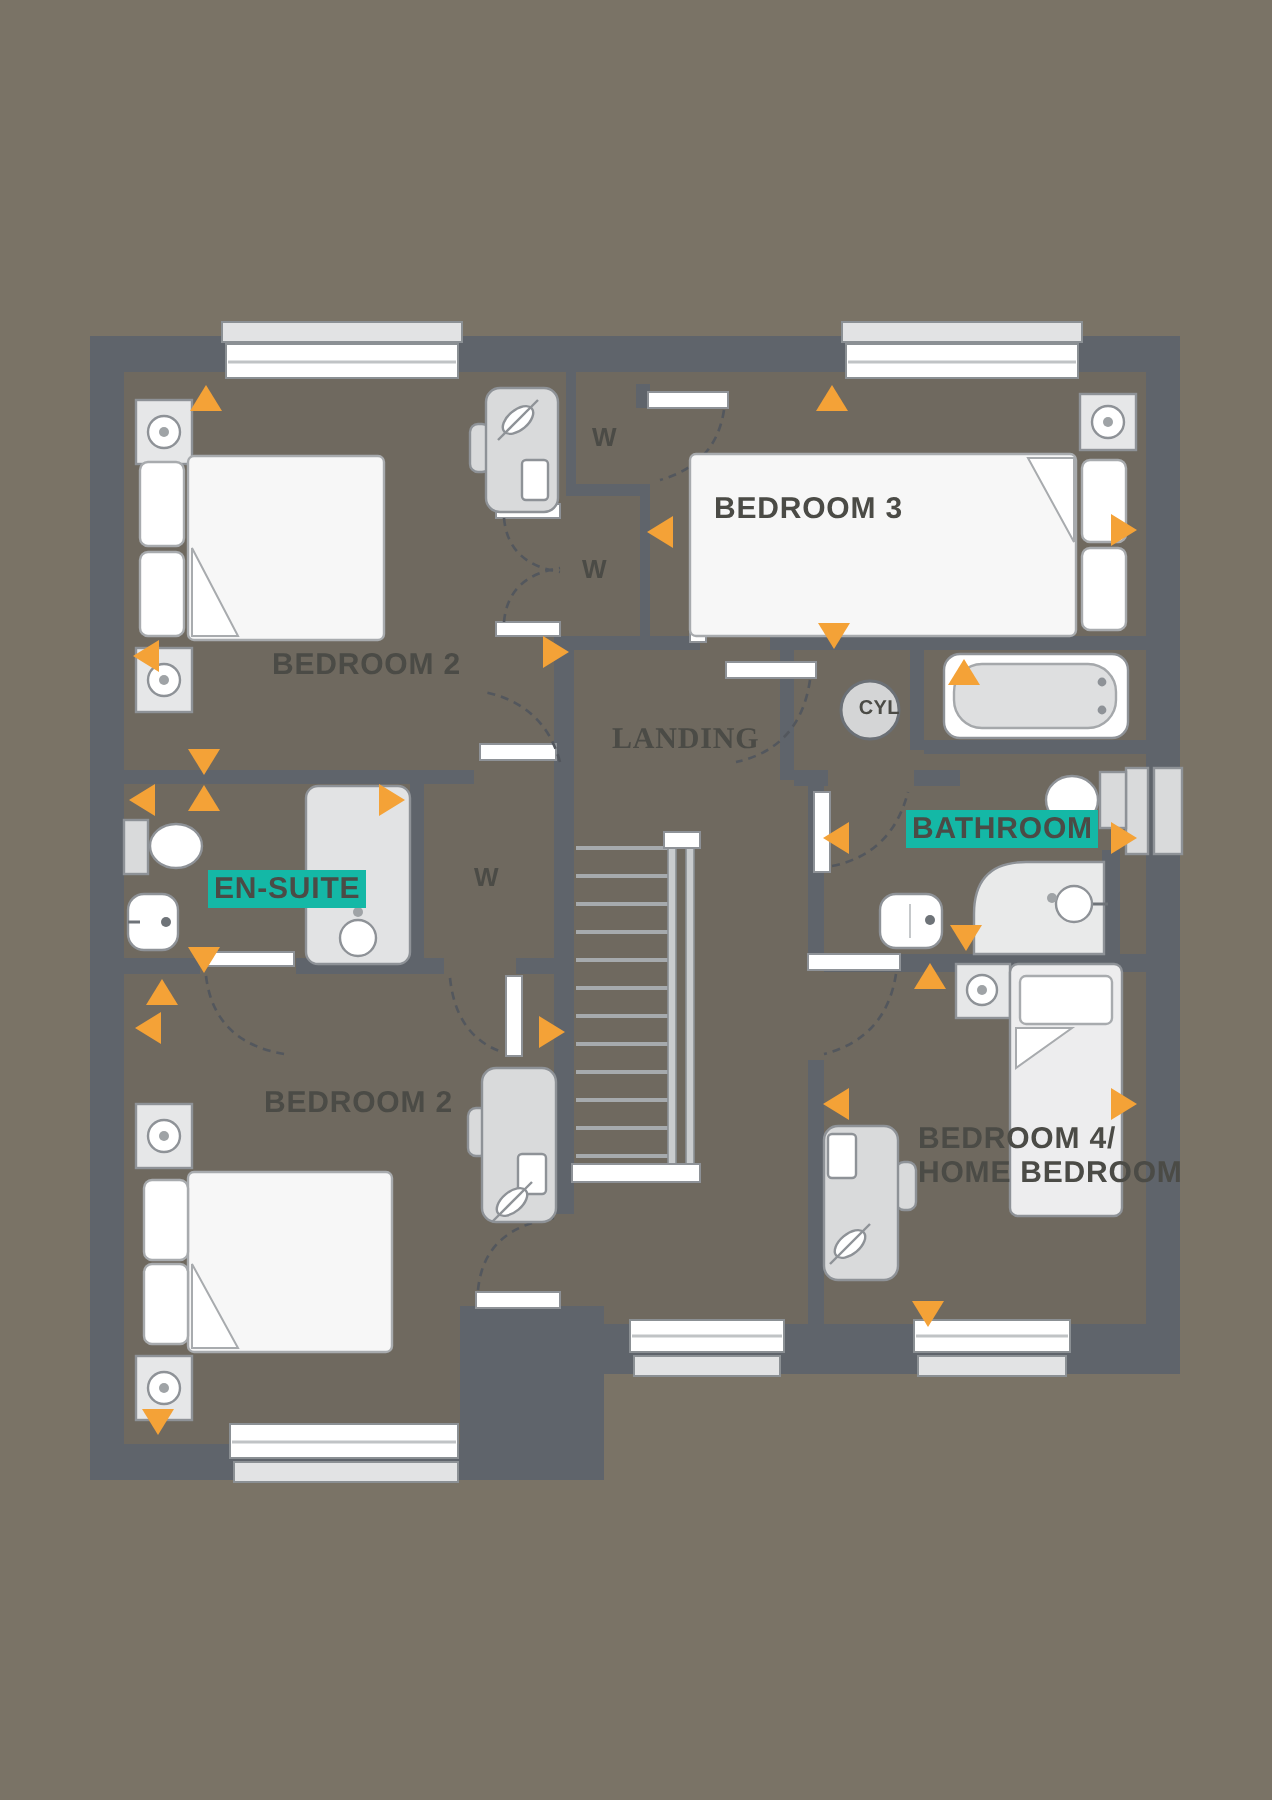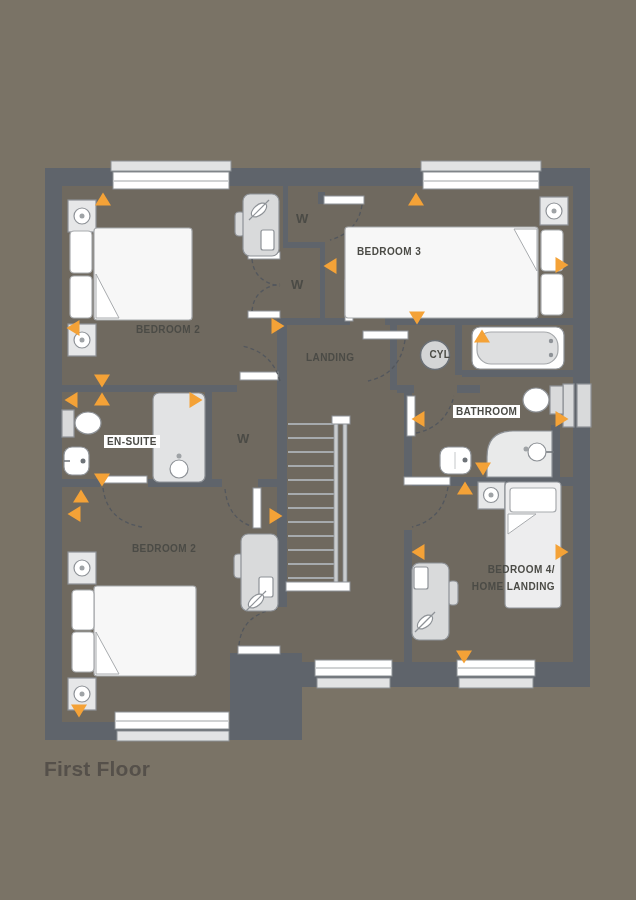--- a/index.html
+++ b/index.html
@@ -22,23 +22,23 @@
   .leaf{fill:#FFFFFF;stroke:#8E9297;stroke-width:1;}
   .arc{fill:none;stroke:#53575D;stroke-width:1.3;stroke-dasharray:4 3;}
   .winsill{fill:#E2E3E4;stroke:#8B9094;stroke-width:1;}
   .winpane{fill:#FFFFFF;stroke:#8B9094;stroke-width:1;}
   .winline{stroke:#C0C3C5;stroke-width:1.5;}
   .tread{stroke:#A6AAAD;stroke-width:2;}
   .rail{fill:#C9CCCE;stroke:#8B9094;stroke-width:0.8;}
   .marker{fill:var(--accent,#F4A237);}
   .lbl{
     position:absolute;color:var(--text,#4B4B46);
-    font-size:10px;font-weight:700;letter-spacing:.4px;white-space:nowrap;
+    font-size:15px;font-weight:700;letter-spacing:.4px;white-space:nowrap;
   }
-  .lbl.bgwhite{background:#ffffff;padding:1px 3px;text-align:right;}
+  .lbl.bgwhite{background:#14b8a6;padding:1px 3px;text-align:right;}
   .lbl.w{font-size:13px;}
   .lbl.cyl{font-size:10px;width:30px;text-align:right;letter-spacing:.2px;}
   .lbl.b4{width:96px;text-align:right;line-height:17px;}
   #floor-title{
     position:absolute;left:44px;top:757px;
     color:#55504A;font-size:21px;font-weight:700;letter-spacing:.2px;
   }
 </style>
 </head>
 <body>
@@ -337,25 +337,24 @@
     <path class="marker" d="M 456 650.5 L 472 650.5 L 464 663.5 Z"></path>
     <path class="marker" d="M 71 704.5 L 87 704.5 L 79 717.5 Z"></path>
   </g>
 </svg>
 
 <div class="lbl" style="left:136px;top:324px;">BEDROOM 2</div>
 <div class="lbl" style="left:357px;top:246px;">BEDROOM 3</div>
 <div class="lbl" style="left:132px;top:543px;">BEDROOM 2</div>
 <div class="lbl b4" style="left:459px;top:561px;">
   <span>BEDROOM 4/</span><br>
-  <span>HOME LANDING</span>
+  <span>HOME BEDROOM</span>
 </div>
-<div class="lbl" style="left:306px;top:352px;">LANDING</div>
+<div class="lbl" style="left:306px;top:362px;font-family:Liberation Serif, serif;">LANDING</div>
 <div class="lbl bgwhite" style="left:453px;top:405px;">BATHROOM</div>
 <div class="lbl bgwhite" style="left:88px;top:435px;margin-left:16px;">EN-SUITE</div>
 <div class="lbl w" style="left:296px;top:211px;">W</div>
 <div class="lbl w" style="left:291px;top:277px;">W</div>
 <div class="lbl w" style="left:237px;top:431px;">W</div>
 <div class="lbl cyl" style="left:420px;top:349px;">CYL</div>
 
-<div id="floor-title">First Floor</div>
 
 </div>
 
 </body></html>

